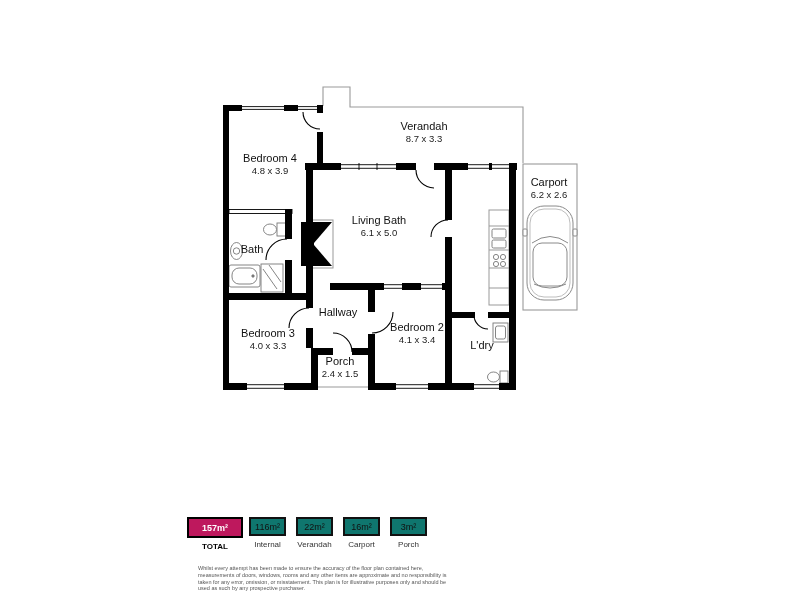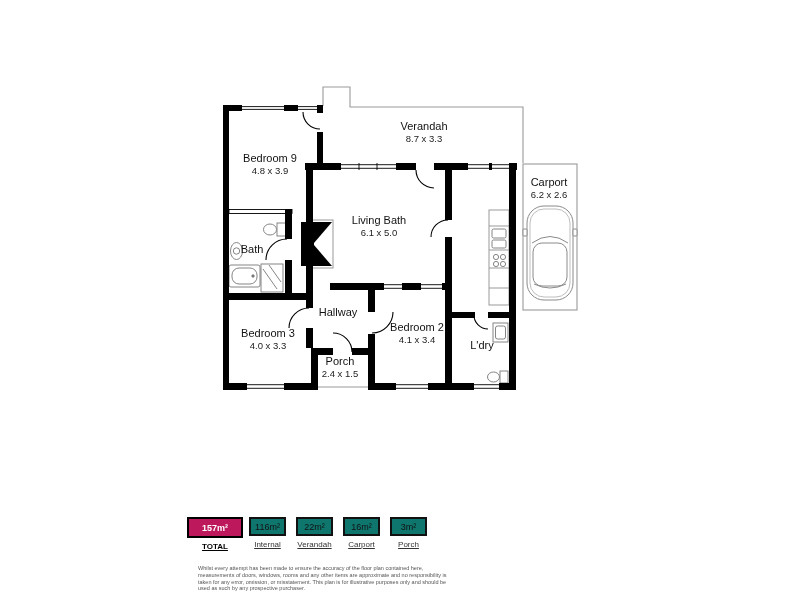--- a/index.html
+++ b/index.html
@@ -9,21 +9,21 @@
   .room-label{position:absolute;transform:translateX(-50%);text-align:center;
               color:#111;font-size:11px;line-height:13px;white-space:nowrap;}
   .room-label .dims{font-size:9.5px;line-height:12px;color:#222;}
   .room-label.wrap{white-space:normal;width:64px;}
   
   .legend-item{position:absolute;top:517px;text-align:center;}
   .area-box{box-sizing:border-box;display:flex;align-items:center;justify-content:center;
             height:19px;font-size:9px;font-weight:normal;background:#0f766e;
             border:2px solid #111;color:#111;}
   .area-box.dark{background:#be185d;color:#fff;border-color:#000;height:21px;font-weight:bold;}
-  .area-label{margin-top:4px;font-size:8px;color:#333;text-decoration:underline;}
+  .area-label{margin-top:4px;font-size:8px;color:#333;}
   .area-label.bold{font-weight:bold;color:#000;}
   
   #disclaimer{position:absolute;left:198px;top:565px;width:258px;
               font-size:5.5px;line-height:6.8px;color:#555;}
   #logo{position:absolute;left:498px;top:565px;display:flex;align-items:flex-start;}
   #logo .logo-text{margin-left:3px;padding-top:3px;}
   #brand{font-size:11px;letter-spacing:0.4px;color:#565b60;line-height:11px;}
   #tagline{font-size:4.5px;letter-spacing:1.6px;color:#8fb8c2;line-height:6px;}
 </style>
 </head>
@@ -186,21 +186,21 @@
       <path d="M 393,312 A 21 21 0 0 1 372,333"></path>
       <path d="M 474,315 A 14 14 0 0 0 488,329"></path>
     </g>
   </svg>
 
   <div class="room-label" style="left:424px;top:120px;">
     <div>Verandah</div>
     <div class="dims">8.7 x 3.3</div>
   </div>
   <div class="room-label" style="left:270px;top:152px;">
-    <div>Bedroom 9</div>
+    <div>Bedroom 4</div>
     <div class="dims">4.8 x 3.9</div>
   </div>
   <div class="room-label" style="left:549px;top:176px;">
     <div>Carport</div>
     <div class="dims">6.2 x 2.6</div>
   </div>
   <div class="room-label" style="left:379px;top:214px;">
     <div>Living Bath</div>
     <div class="dims">6.1 x 5.0</div>
   </div>

